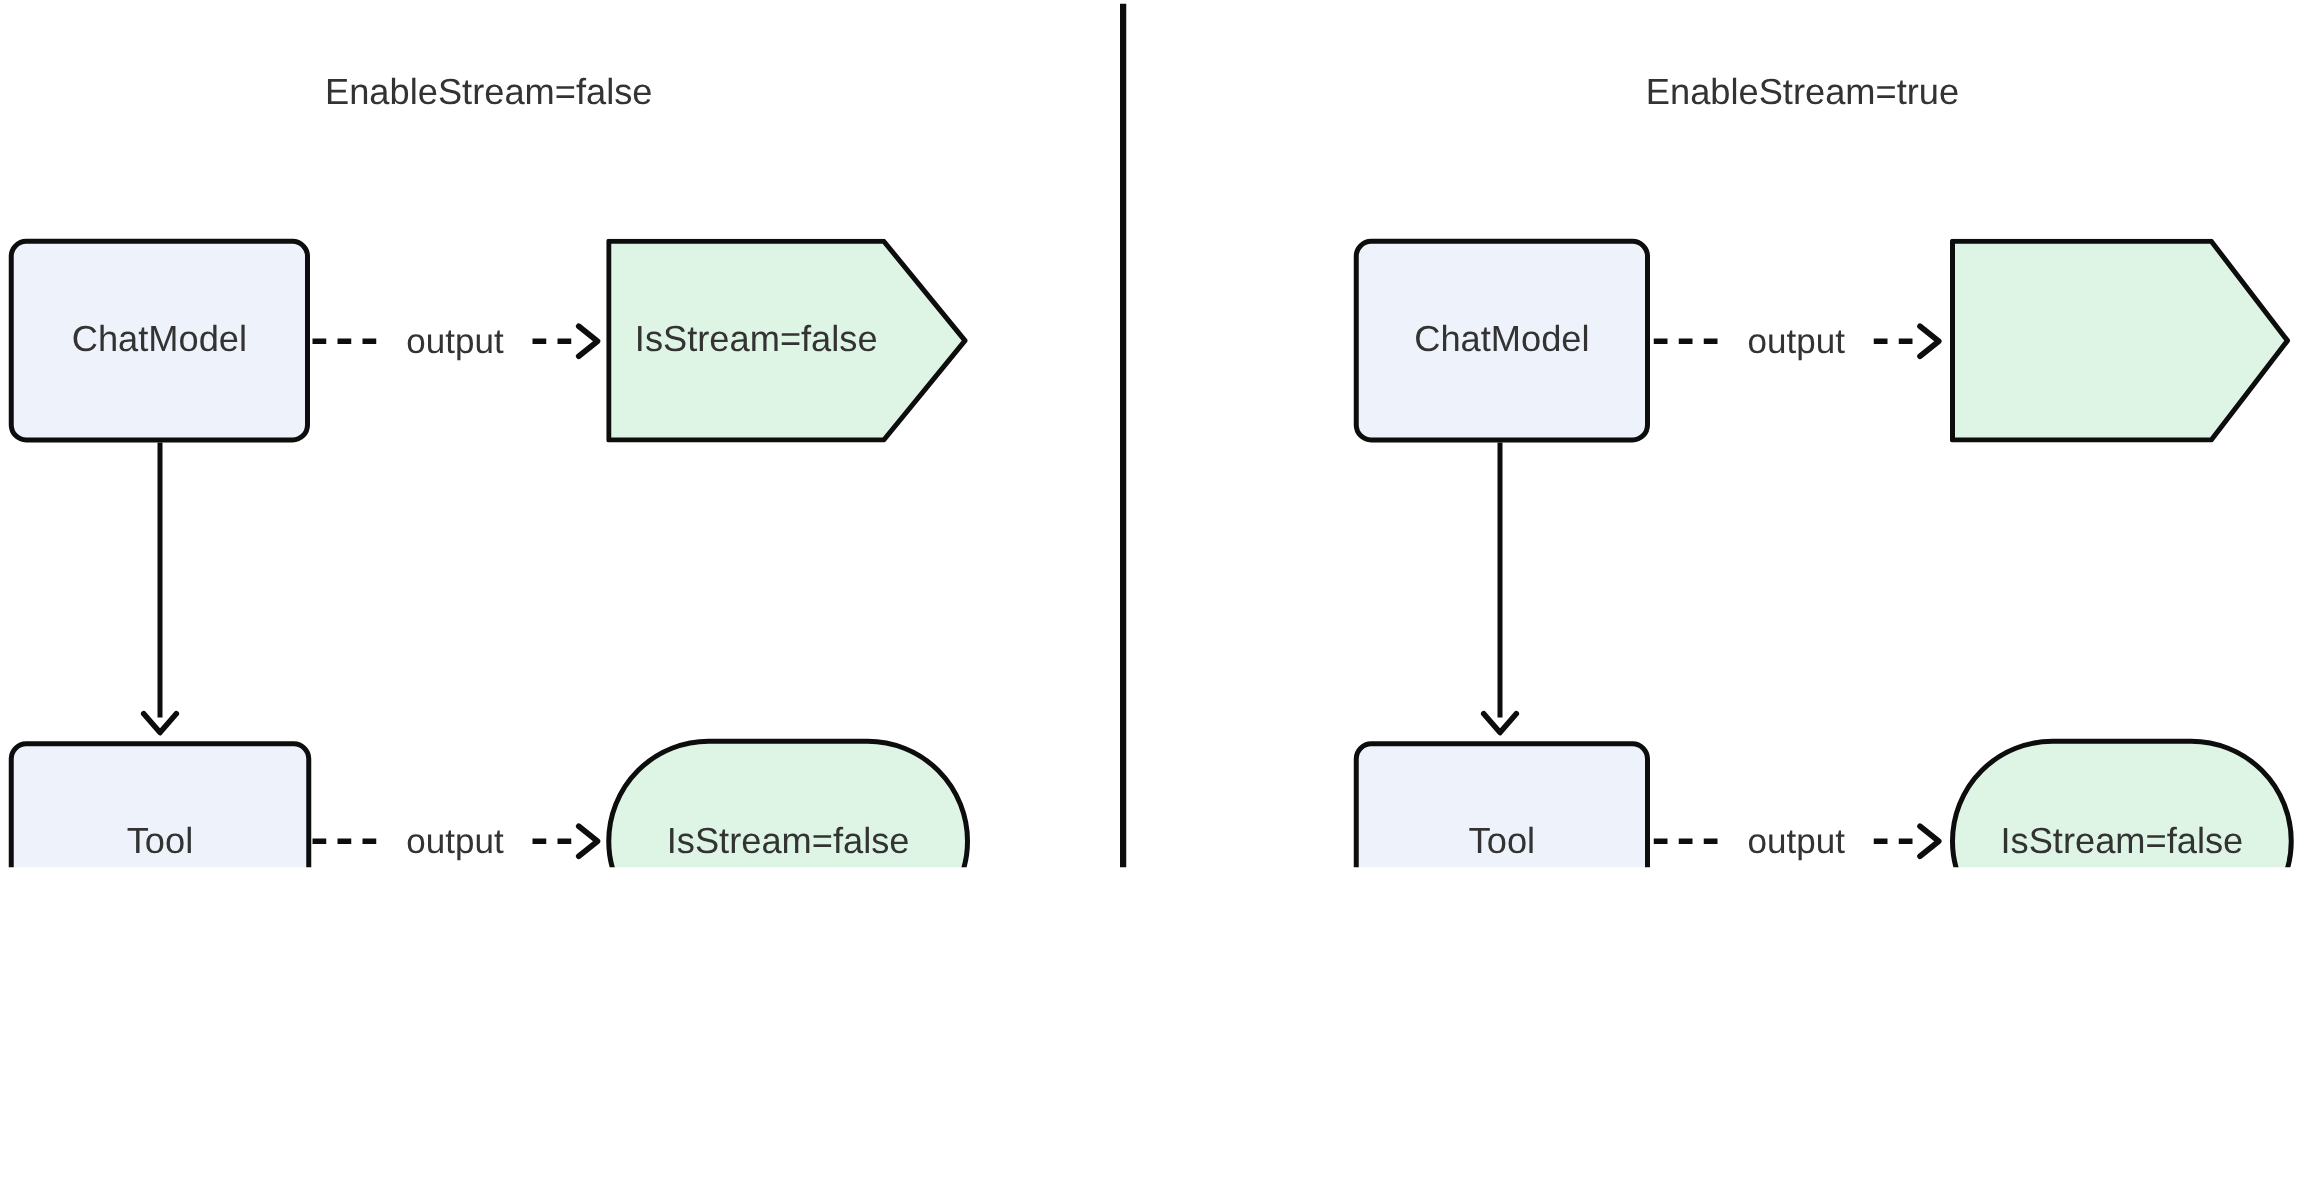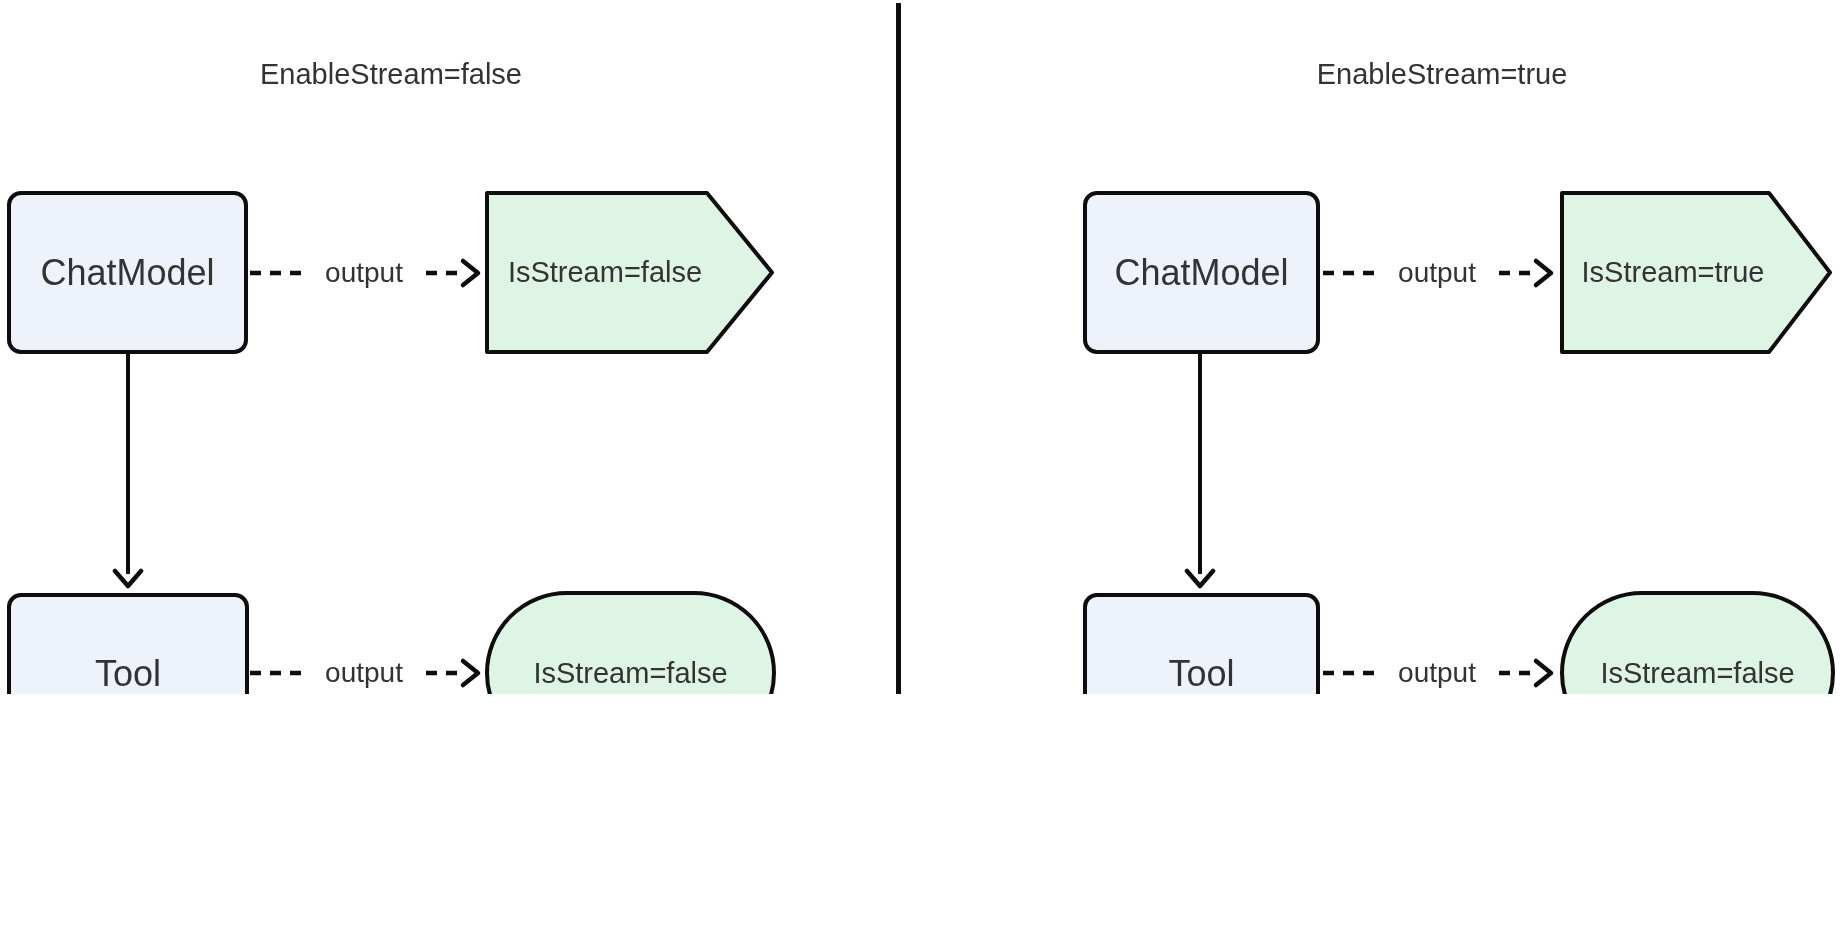--- a/index.html
+++ b/index.html
@@ -32,21 +32,21 @@
   }
   .node {
     position: absolute;
     box-sizing: border-box;
     border: 4px solid var(--stroke);
     border-radius: 14px;
     background: var(--node-fill);
     display: flex;
     align-items: center;
     justify-content: center;
-    font-size: 36px;
+    font-size: 29px;
     color: var(--text);
     white-space: nowrap;
   }
   .stadium {
     position: absolute;
     box-sizing: border-box;
     border: 4px solid var(--stroke);
     border-radius: 82px;
     background: var(--result-fill);
     display: flex;
@@ -189,21 +189,20 @@
       <svg width="58" height="34">
         <line class="dash" x1="1" y1="17" x2="36" y2="17"></line>
         <polyline class="ahead" points="38,5 53,17 38,29"></polyline>
       </svg>
     </div>
 
     <div class="pent" style="left:1560px; top:191px;">
       <svg width="273" height="163">
         <polygon class="pent-shape" points="2,2 209,2 270,81.5 209,161 2,161"></polygon>
       </svg>
-      <div class="pent-label" style="width:226px;">IsStream=true</div>
     </div>
 
     <div class="vline" style="left:1198px; top:354px; height:220px;"></div>
     <svg class="chev" style="left:1184px; top:568px;" width="32" height="22">
       <polyline class="ahead" points="3,3 16,18 29,3"></polyline>
     </svg>
 
     <div class="node" style="left:1083px; top:593px; width:237px; height:161px;">
       <span>Tool</span>
     </div>

